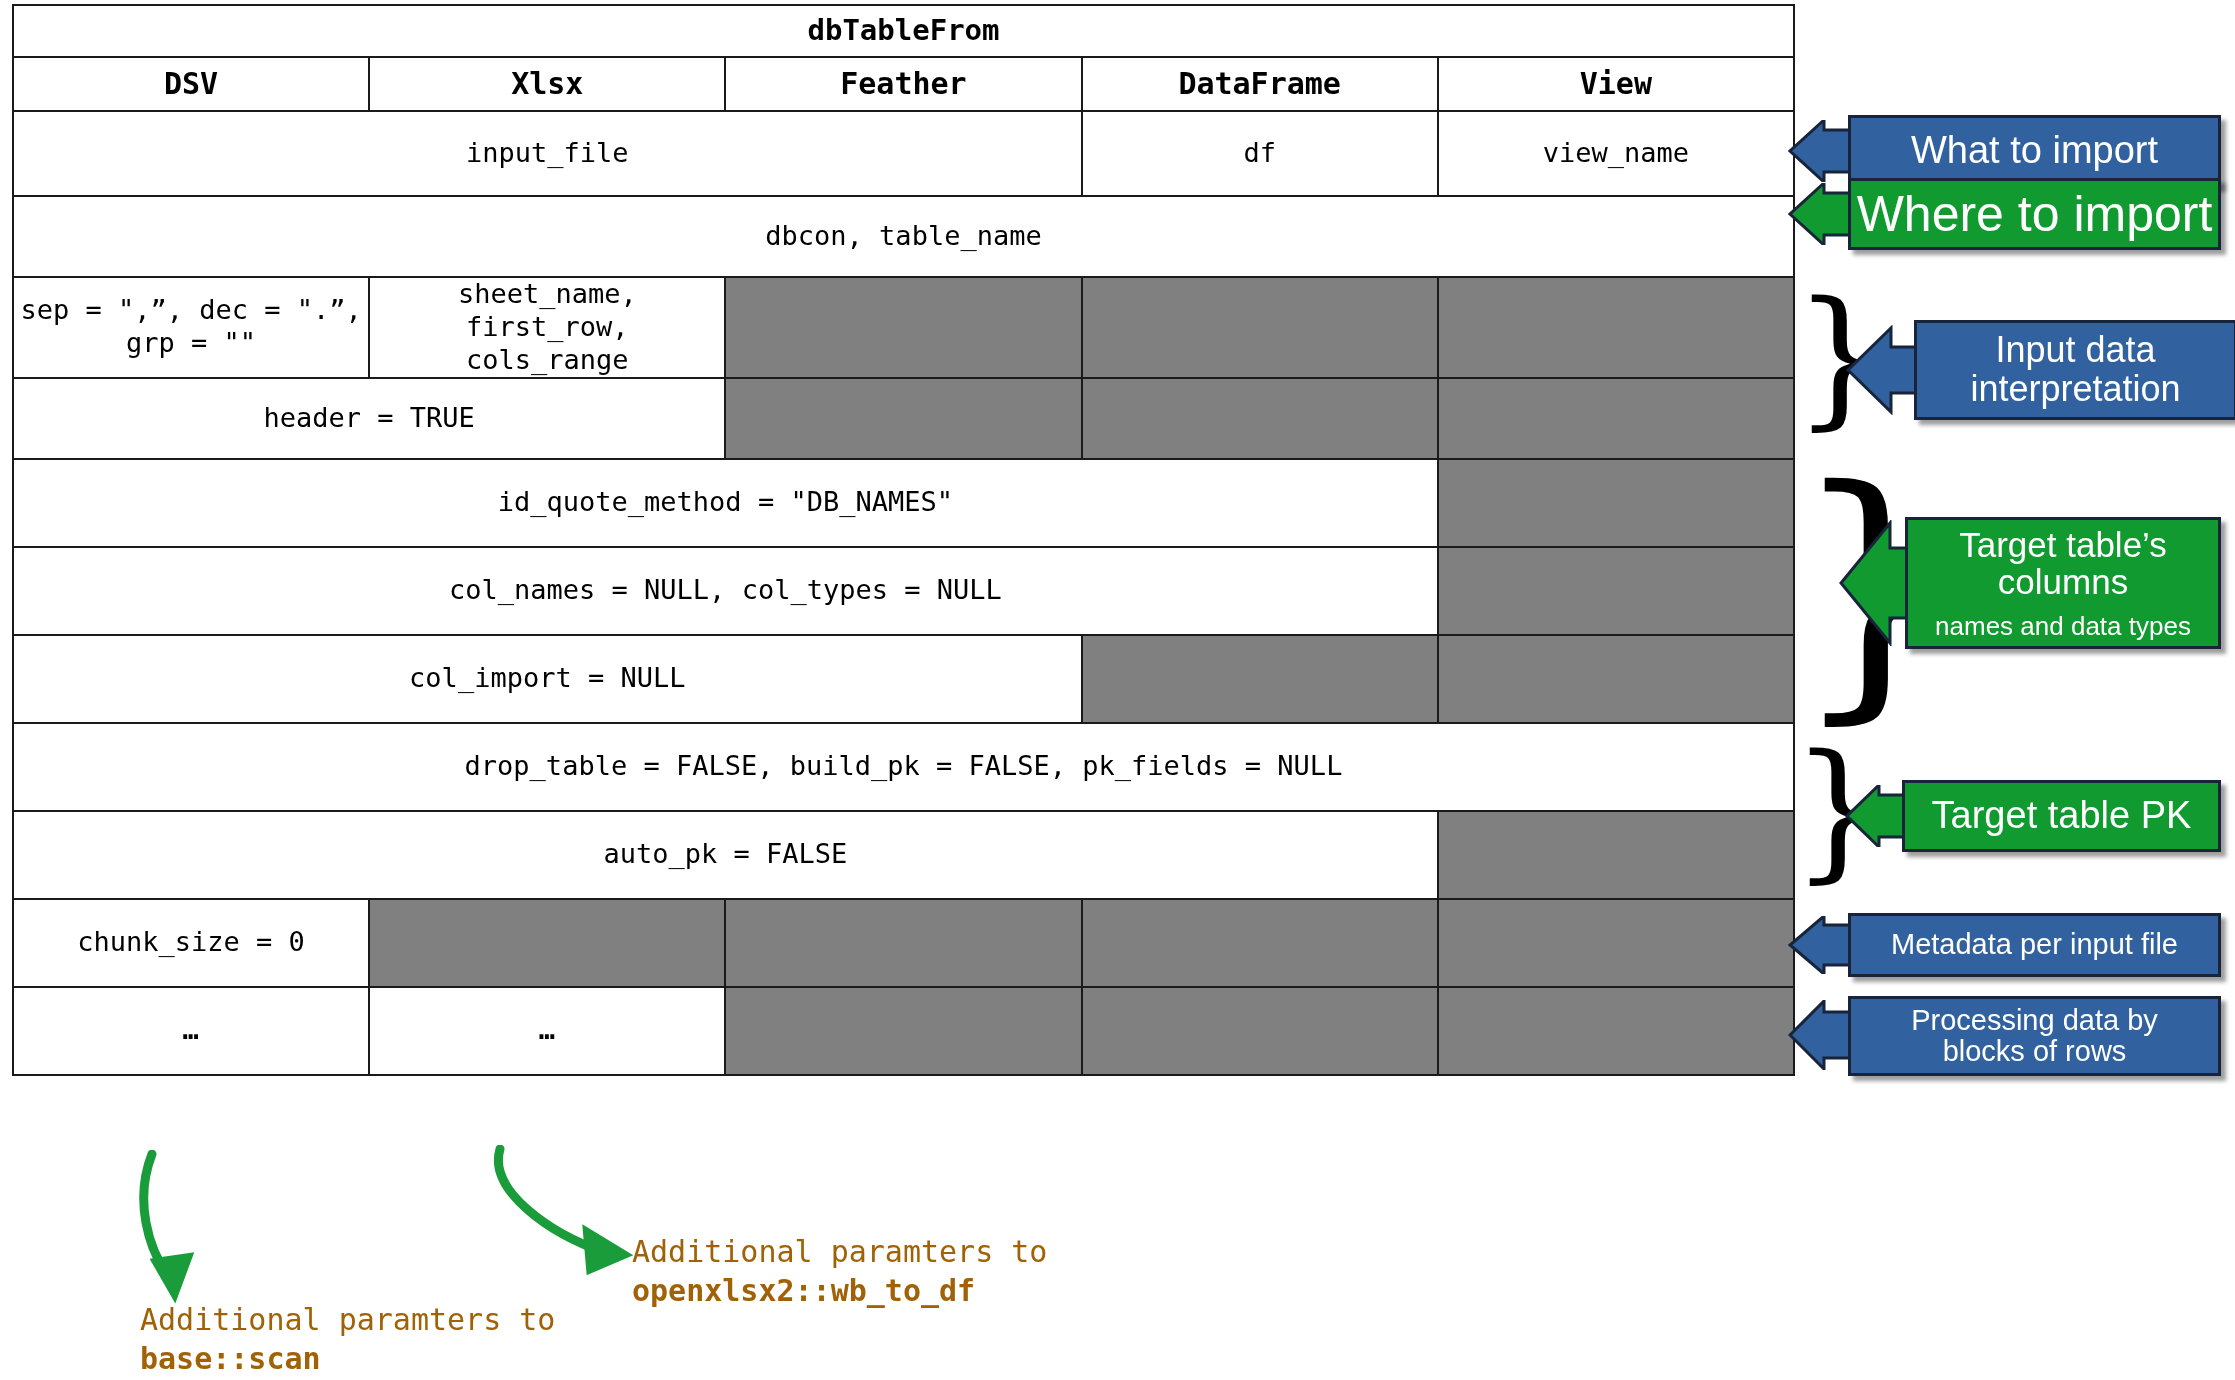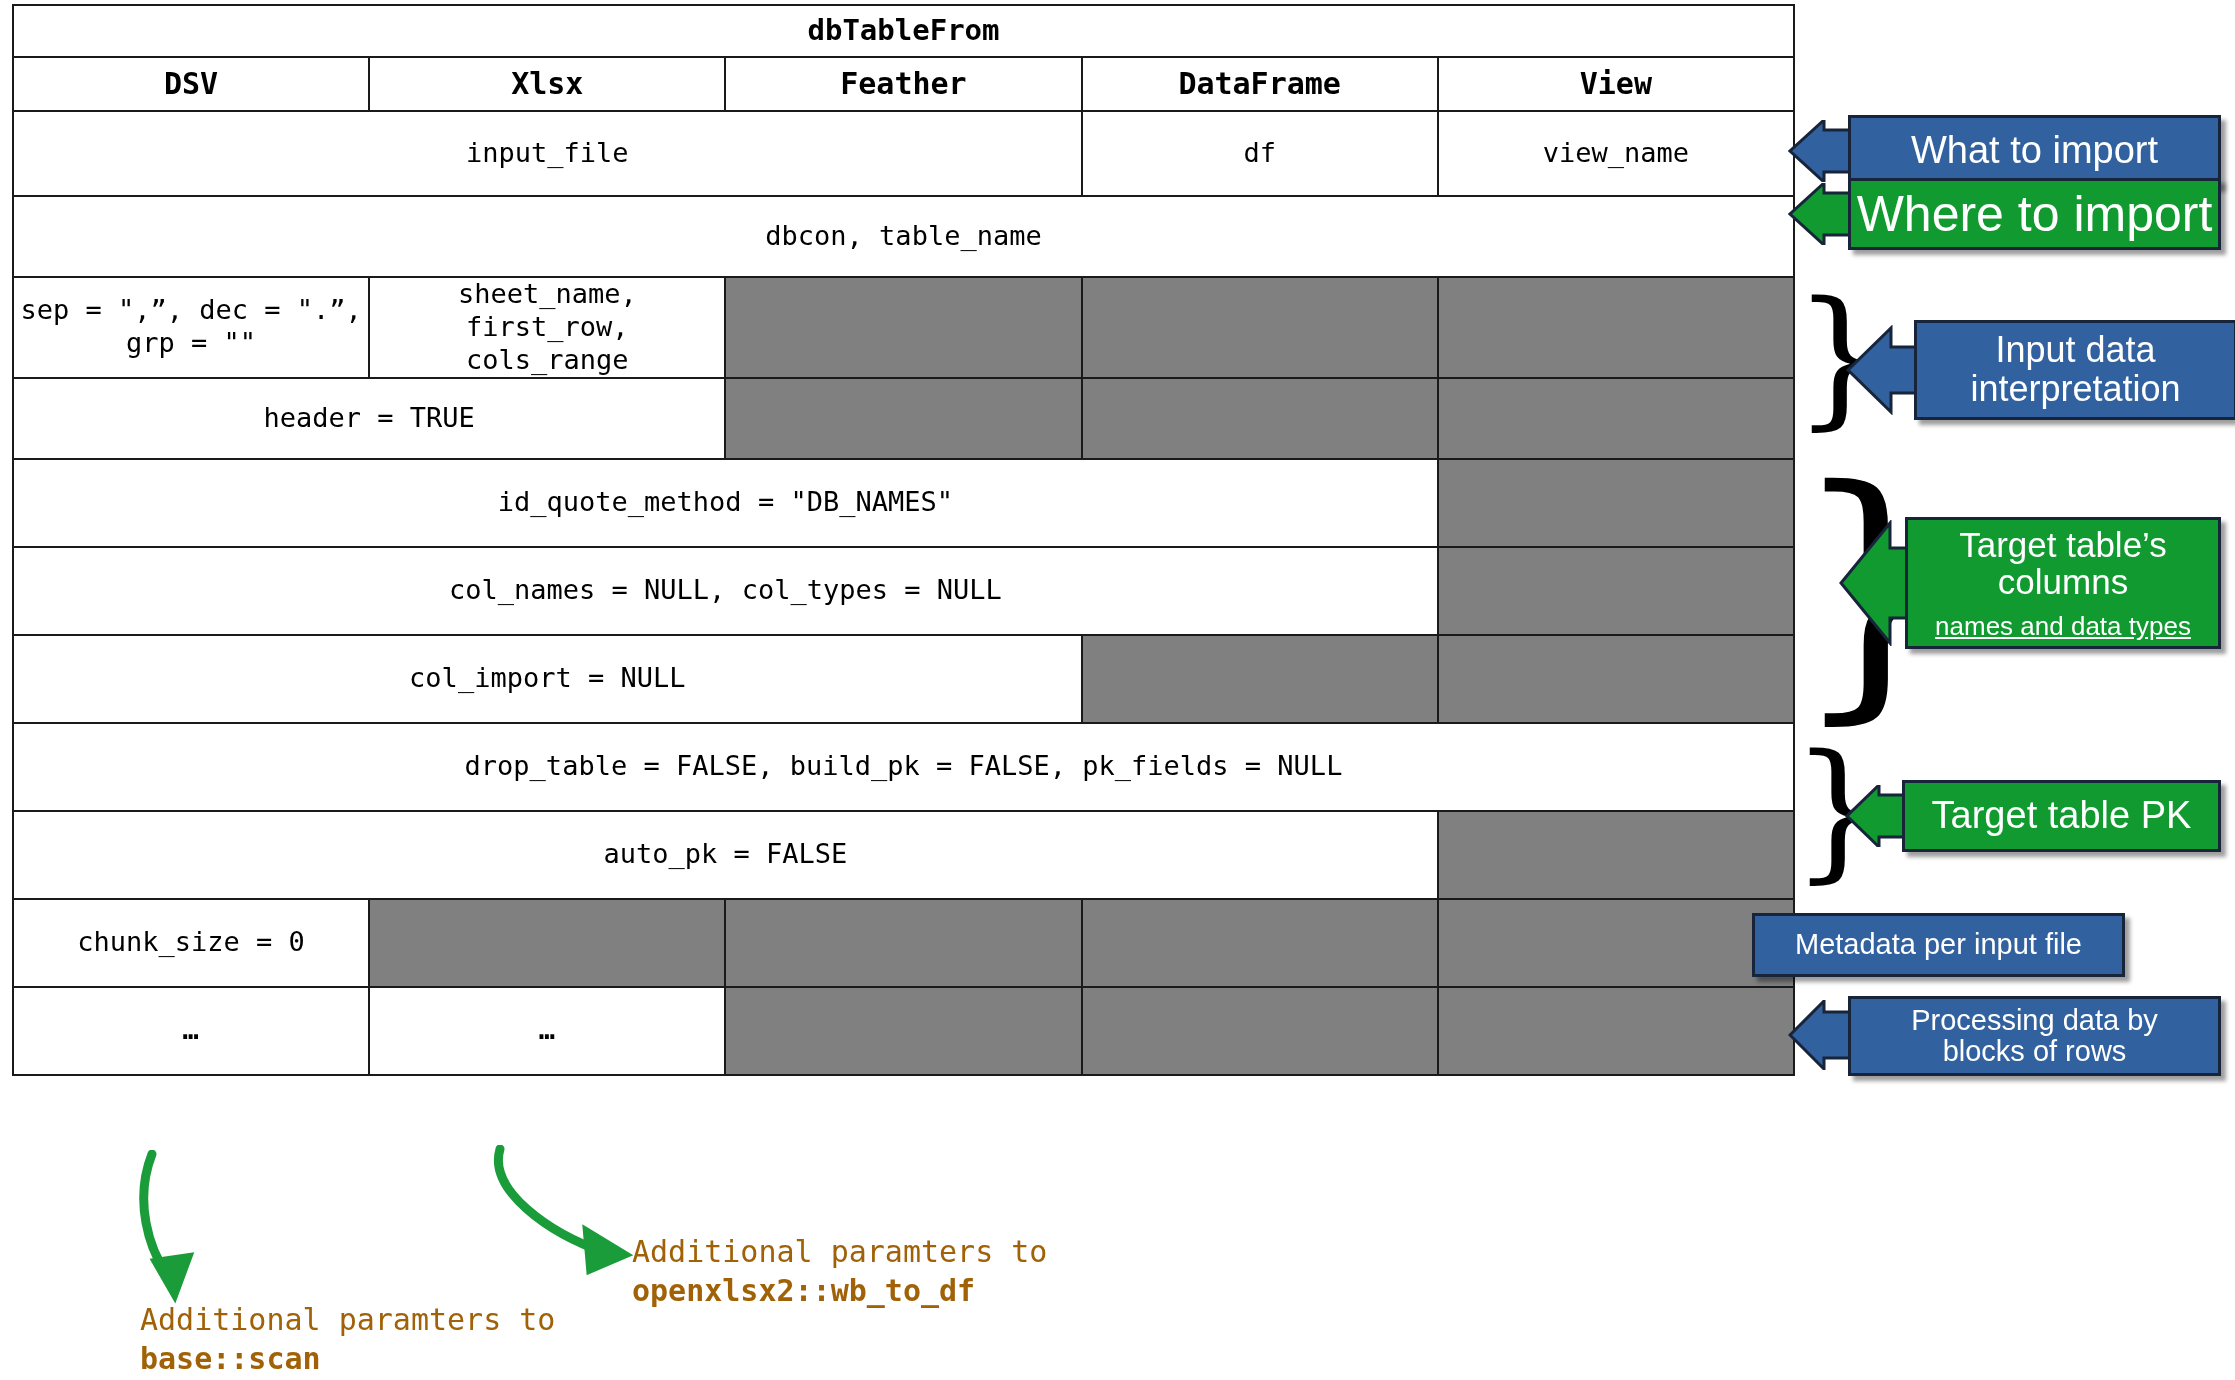--- a/index.html
+++ b/index.html
@@ -54,21 +54,21 @@
     color:#ffffff;
     font-family:"Liberation Sans", sans-serif;
     display:flex;align-items:center;justify-content:center;
     text-align:center;
     box-shadow:5px 5px 4px rgba(0,0,0,0.38);
     line-height:1.08;
     flex-direction:column;
   }
   .c-blue{background:#31629f;}
   .c-green{background:#119a30;}
-  .callout .sub{font-size:26px;display:block;margin-top:11px;text-decoration:underline;}
+  .callout .sub{font-size:26px;display:block;margin-top:11px;}
 
   
   .arrowsvg{position:absolute;}
 
   
   .brace{position:absolute;font-family:"DejaVu Serif", serif;color:#000;
          line-height:1;font-weight:400;}
 
   
   .note{
@@ -196,21 +196,21 @@
   <svg class="arrowsvg" style="left:1845px;top:785px;" width="116" height="62" viewBox="0 0 116 62">
     <path d="M116 10 L34 10 L34 0 L2 31 L34 62 L34 52 L116 52 Z" fill="#119a30" stroke="#17243a" stroke-width="3"></path>
   </svg>
   <div class="callout c-green" style="left:1902px;top:780px;width:319px;height:72px;font-size:38px;">
     <span>Target table PK</span>
   </div>
 
   <svg class="arrowsvg" style="left:1788px;top:916px;" width="122" height="58" viewBox="0 0 122 58">
     <path d="M122 9 L36 9 L36 0 L2 29 L36 58 L36 49 L122 49 Z" fill="#31629f" stroke="#17243a" stroke-width="3"></path>
   </svg>
-  <div class="callout c-blue" style="left:1752px;top:913px;width:373px;height:64px;font-size:29px;align-items:center;">
+  <div class="callout c-blue" style="left:1848px;top:913px;width:373px;height:64px;font-size:29px;align-items:center;">
     <span>Metadata per input file</span>
   </div>
 
   <svg class="arrowsvg" style="left:1788px;top:1000px;" width="122" height="70" viewBox="0 0 122 70">
     <path d="M122 12 L36 12 L36 1 L2 35 L36 69 L36 58 L122 58 Z" fill="#31629f" stroke="#17243a" stroke-width="3"></path>
   </svg>
   <div class="callout c-blue" style="left:1848px;top:996px;width:373px;height:80px;font-size:29px;white-space:pre-line;">
     <span>Processing data by
 blocks of rows</span>
   </div>

